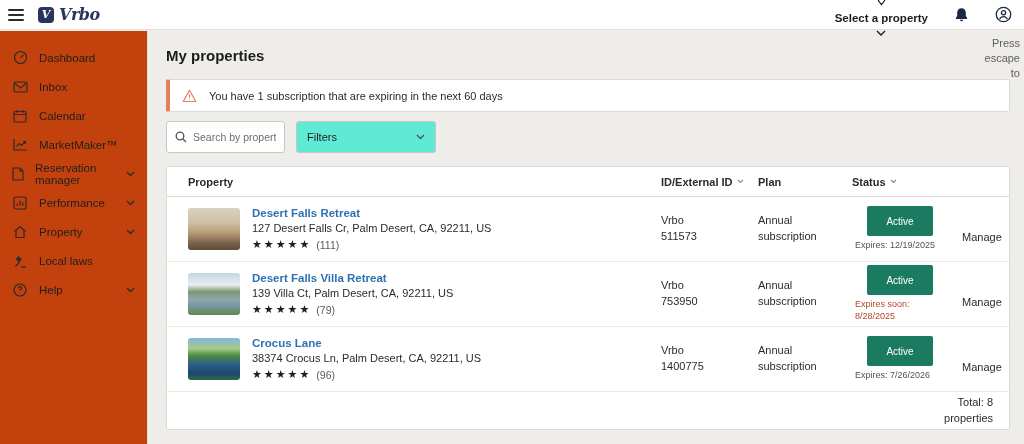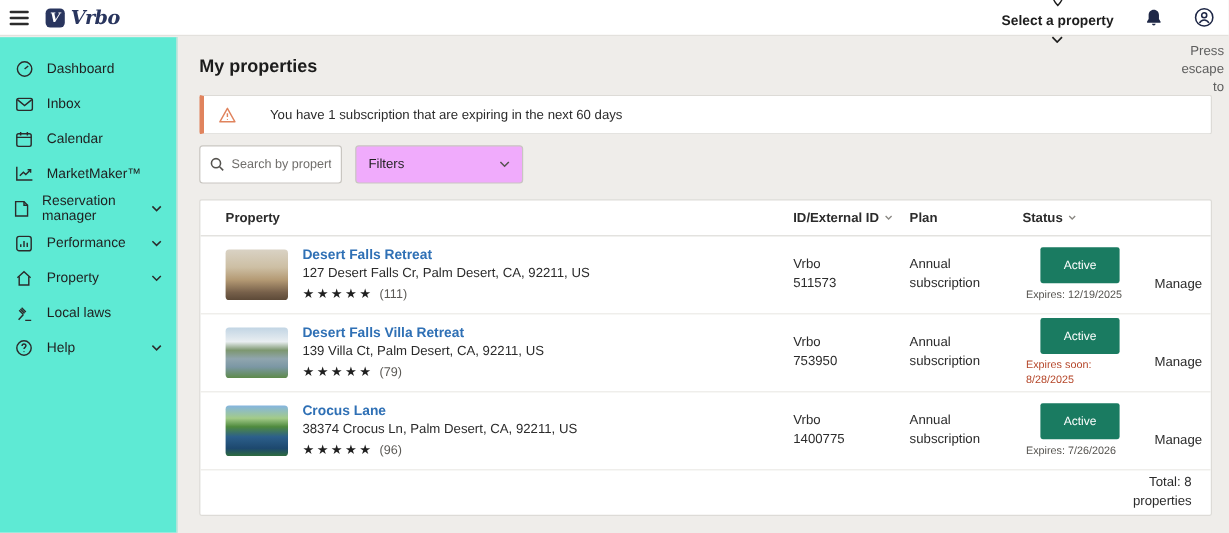--- a/index.html
+++ b/index.html
@@ -40,55 +40,55 @@
 
   
   .esc-hint{
     position:absolute; top:36px; right:4px; width:44px;
     text-align:right; color:#5e5e5e; font-size:11px; line-height:1.35;
   }
 
   
   .sidebar{
     position:absolute; top:31px; left:0; width:148px; bottom:0;
-    background:#5eead4; border-right:1px solid #e3e1dd; padding-top:12px;
+    background:#c2410c; border-right:1px solid #e3e1dd; padding-top:12px;
   }
   .side-item{
     height:29px; display:flex; align-items:center; gap:11px;
     padding:0 12px; font-size:11.5px; cursor:pointer; color:#1f1f1f;
   }
   .side-icon{ width:16px; display:flex; justify-content:center; color:#2b2b2b; }
   .side-chevron{ margin-left:auto; color:#2b2b2b; }
 
   
   .main{ position:absolute; top:31px; left:149px; right:0; bottom:0; }
   .page-title{ position:absolute; left:17px; top:16px; font-size:15px; font-weight:bold; color:#1c1c1c; }
 
   .alert{
     position:absolute; left:17px; top:48px; width:844px; height:33px;
     background:#fff; border:1px solid #dddbd7; border-left:4px solid #e0835d;
-    display:flex; align-items:center; gap:28px; padding-left:12px; border-radius:2px;
+    display:flex; align-items:center; gap:12px; padding-left:12px; border-radius:2px;
   }
   .alert-icon{ color:#e0835d; font-size:13px; line-height:1; }
   .alert-text{ font-size:11px; color:#2b2b2b; }
 
   .search-box{
     position:absolute; left:17px; top:90px; width:119px; height:32px;
     background:#fff; border:1px solid #c9c6c1; border-radius:3px;
     display:flex; align-items:center; gap:6px; padding:0 8px;
   }
   .search-box input{
     border:none; outline:none; width:100%; font-size:10.5px;
     font-family:"Liberation Sans", sans-serif; color:#333; background:transparent;
   }
   .search-box input::placeholder{ color:#6f6d6a; }
 
   .filters{
     position:absolute; left:147px; top:90px; width:140px; height:32px;
-    background:#f0abfc; border:1px solid #c9c6c1; border-radius:3px;
+    background:#5eead4; border:1px solid #c9c6c1; border-radius:3px;
     display:flex; align-items:center; justify-content:space-between;
     padding:0 10px; font-size:11px; cursor:pointer; color:#1f1f1f;
   }
 
   
   .table-card{
     position:absolute; left:17px; top:135px; width:844px; height:264px;
     background:#fff; border:1px solid #dddbd7; border-radius:2px; overflow:hidden;
   }
   .thead{

